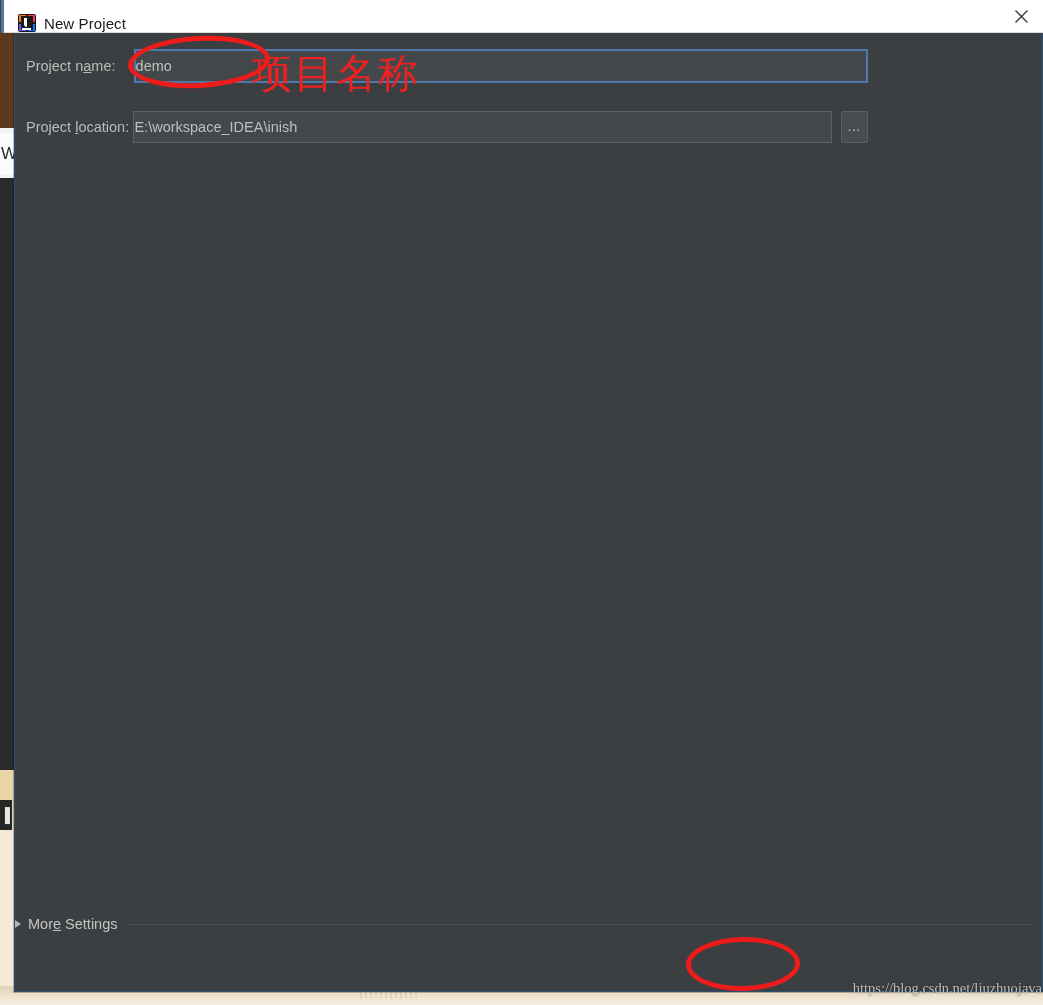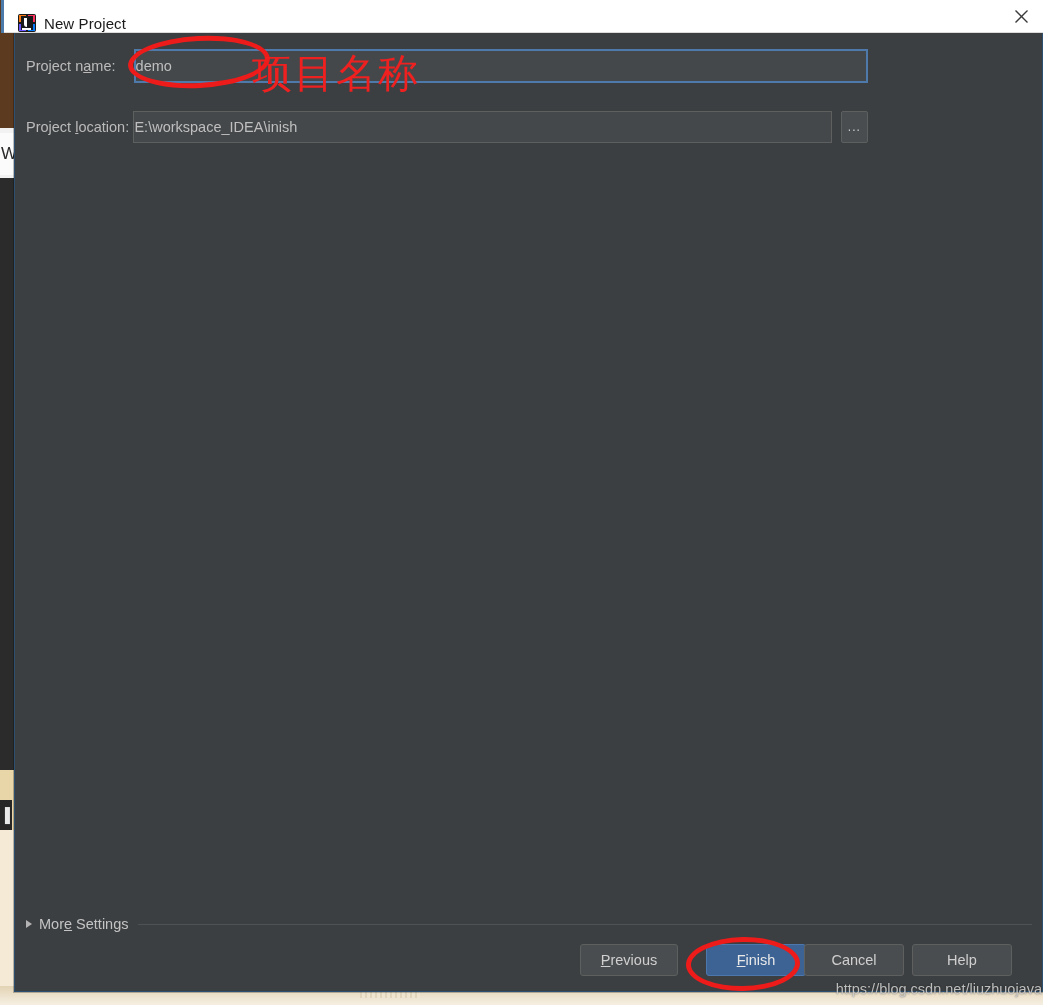--- a/index.html
+++ b/index.html
@@ -160,21 +160,21 @@
     left: 252px; top: 46px;
     font-size: 40px; color: #ef2020;
     font-family: "DejaVu Sans", sans-serif;
     letter-spacing: 2px;
     pointer-events: none;
   }
 
   
   #more-settings {
     position: absolute; left: 0; top: 914px; width: 1029px; height: 20px;
-    display: flex; align-items: center; padding-left: 11px;
+    display: flex; align-items: center; 
   }
   #more-settings-arrow {
     width: 0; height: 0; margin-right: 7px;
     border-left: 6px solid #b4b4b4;
     border-top: 4.5px solid transparent;
     border-bottom: 4.5px solid transparent;
   }
   #more-settings-label {
     font-size: 14.5px; color: #c4c4c4; white-space: nowrap; margin-right: 10px;
   }
@@ -199,21 +199,21 @@
   .dlg-button u { text-decoration: underline; }
   #btn-previous { left: 565px; width: 98px; }
   #btn-finish   { left: 691px; width: 100px;
                   background: #3c6394; border: 1px solid #4c78ad; color: #e8e8e8; }
   #btn-cancel   { left: 789px; width: 100px; }
   #btn-help     { left: 897px; width: 100px; }
 
   #watermark {
     position: absolute; right: 1px; bottom: 8px;
     font-size: 14.5px; color: #c9c9c9;
-    font-family: Liberation Sans, sans-serif;
+    font-family: Liberation Serif, serif;
     white-space: nowrap;
     text-shadow: 0 0 2px rgba(0,0,0,.6);
     opacity: .92;
   }
 </style>
 </head>
 <body>
 
 <div id="desktop-bg"></div>
 <div id="desktop-bg-left-white">W</div>
@@ -260,34 +260,20 @@
       <span>...</span>
     </div>
   </div>
 
   <div id="more-settings">
     <div id="more-settings-arrow"></div>
     <div id="more-settings-label">Mor<u>e</u> Settings</div>
     <div id="more-settings-rule"></div>
   </div>
 
-  <div id="button-bar">
-    <div class="dlg-button" id="btn-previous">
-      <span><u>P</u>revious</span>
-    </div>
-    <div class="dlg-button" id="btn-finish">
-      <span><u>F</u>inish</span>
-    </div>
-    <div class="dlg-button" id="btn-cancel">
-      <span>Cancel</span>
-    </div>
-    <div class="dlg-button" id="btn-help">
-      <span>Help</span>
-    </div>
-  </div>
 
 </div>
 
 <div class="annot-ellipse" id="annot-name-ellipse"></div>
 <div id="annot-name-text">项目名称</div>
 <div class="annot-ellipse" id="annot-finish-ellipse"></div>
 
 <div id="watermark">https://blog.csdn.net/liuzhuojava</div>
 
 </body></html>

